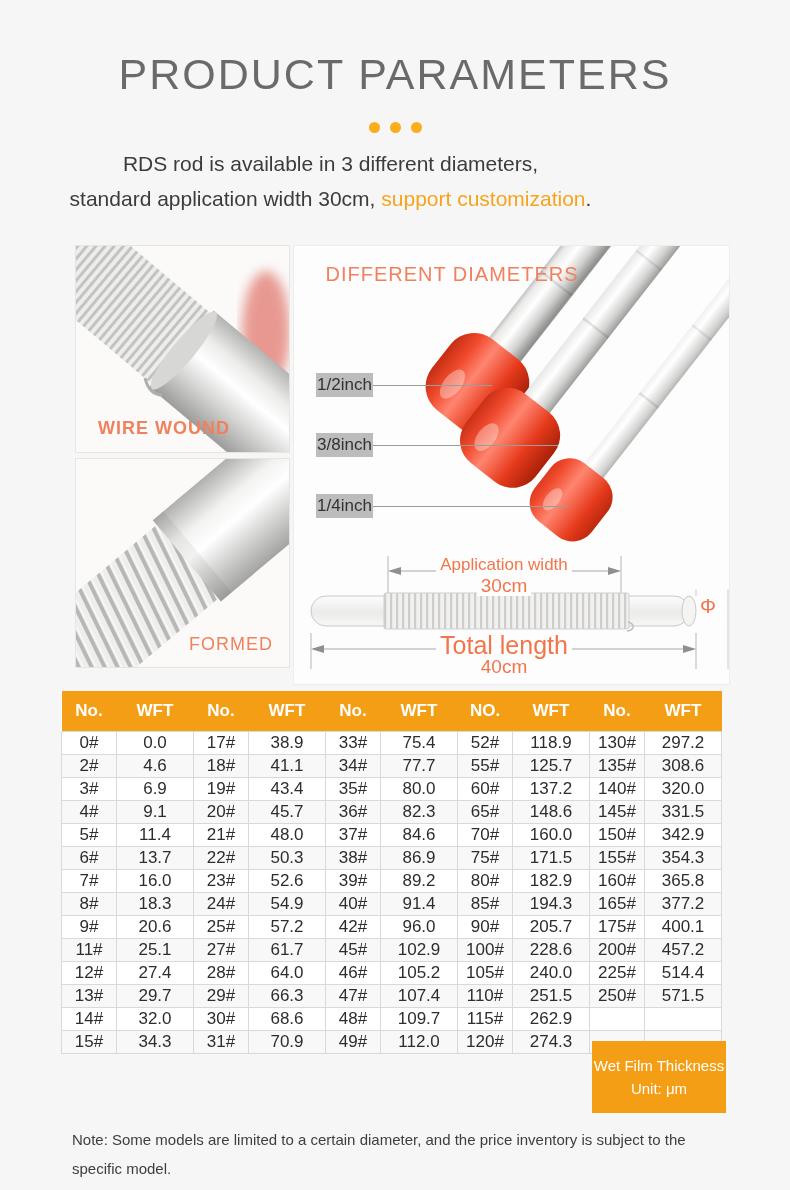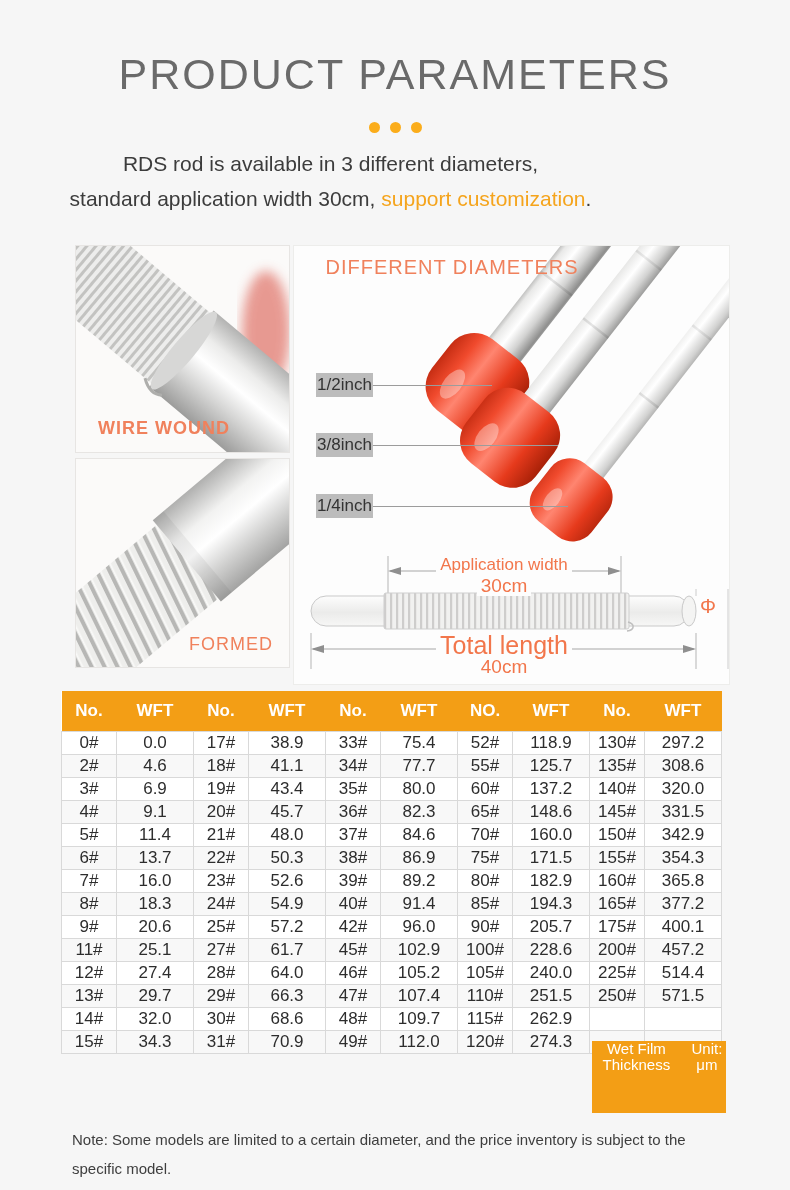--- a/index.html
+++ b/index.html
@@ -20,21 +20,21 @@
 
   .photo{position:absolute;left:75px;width:215px;background:#fbfaf9;border:1px solid #e7e5e3;overflow:hidden;}
   .photo-ww{top:245px;height:208px;}
   .photo-f{top:458px;height:210px;}
   .photo svg{position:absolute;top:0;left:0;}
   .caption{position:absolute;font-size:18px;letter-spacing:1px;color:var(--coral);}
   .cap-ww{left:22px;bottom:13px;font-weight:bold;}
   .cap-f{right:16px;bottom:12px;}
 
   .panel{position:absolute;left:293px;top:245px;width:437px;height:440px;background:#fdfdfd;border:1px solid #ededeb;overflow:hidden;}
-  .panel-title{position:absolute;top:10px;left:8px;width:300px;text-align:center;
+  .panel-title{position:absolute;top:17px;left:8px;width:300px;text-align:center;
     font-size:20px;letter-spacing:1px;color:var(--coral);}
   .rods-svg{position:absolute;top:0;left:0;}
   .size-label{position:absolute;left:22px;width:57px;height:24px;background:#bcbcbc;
     color:#333;font-size:17px;line-height:24px;text-align:center;}
   .sl-1{top:127px;} .sl-2{top:187px;} .sl-3{top:248px;}
   .leader{position:absolute;height:1px;background:#9c9c9c;left:79px;}
   .ld-1{top:139px;width:119px;} .ld-2{top:199px;width:185px;} .ld-3{top:260px;width:195px;}
 
   .diagram-svg{position:absolute;top:300px;left:0;}
   .dim-text{position:absolute;text-align:center;color:var(--dim);}
@@ -46,21 +46,21 @@
   .phi{position:absolute;top:349px;left:406px;font-size:20px;color:var(--dim);}
 
   .param-table{position:absolute;left:61px;top:691px;width:660px;border-collapse:collapse;
     table-layout:fixed;background:#fff;font-size:17px;color:#2d2d2d;}
   .param-table th{height:40px;background:var(--accent);color:#fff;font-weight:700;font-size:17px;border:none;}
   .param-table td{height:23px;border:1px solid #d9d9d9;text-align:center;padding:0;}
   .param-table tbody tr:nth-child(even) td{background:#f8f8f8;}
   col.c-no{width:55px;} col.c-wft{width:77px;}
 
   .wft-box{position:absolute;left:592px;top:1041px;width:134px;height:72px;background:var(--accent);
-    color:#fff;text-align:center;display:flex;flex-direction:row;justify-content:center;gap:7px;
+    color:#fff;text-align:center;display:flex;flex-direction:column;justify-content:center;gap:7px;
     font-size:15px;line-height:16px;}
 
   .note{position:absolute;left:72px;top:1125px;width:652px;font-size:15px;line-height:1.95;color:#3e3e3e;}
 </style>
 </head>
 <body>
 
 <div class="page">
 
   <h1 class="page-title">PRODUCT PARAMETERS</h1>

